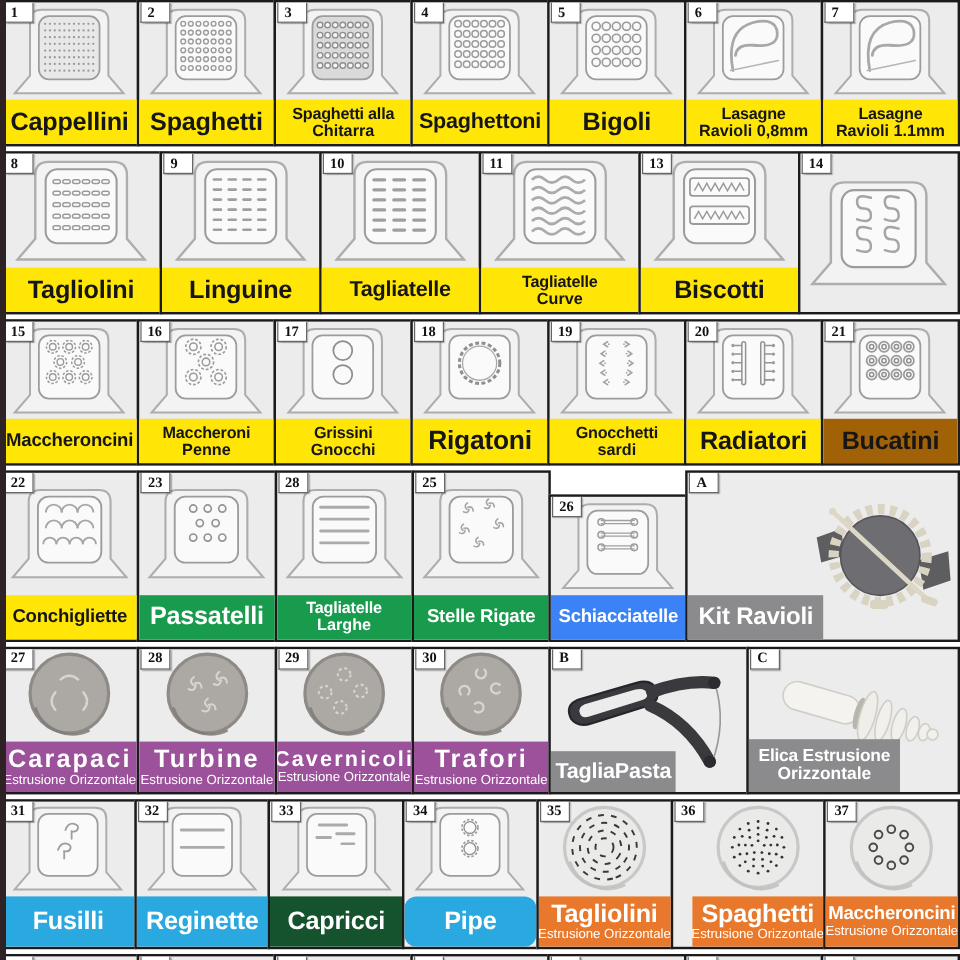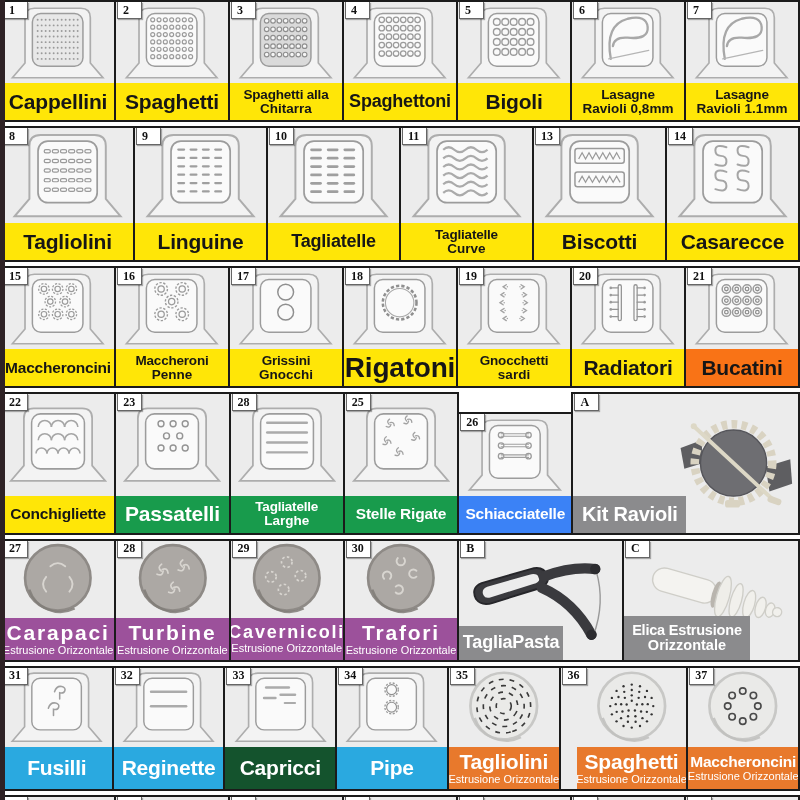--- a/index.html
+++ b/index.html
@@ -487,23 +487,20 @@
         <div class="art">
           <svg viewBox="0 0 100 74">
 <path d="M7,70 L19,56 L19,13 Q19,4 28,4 L72,4 Q81,4 81,13 L81,56 L93,70 Z" fill="#F3F3F3" stroke="#ADADAD" stroke-width="1.6"></path>
 <rect x="26" y="9" width="48" height="50" rx="8" fill="#FAFAFA" stroke="#9C9C9C" stroke-width="1.4"></rect>
             <path d="M45,14 q-9,-3 -9,2.5 q0,4.5 4.5,4.5 q4.5,0 4.5,4.5 q0,5.5 -9,2.5" fill="none" stroke="#A5A5A5" stroke-width="1.6" stroke-linecap="round"></path>
             <path d="M63,14 q-9,-3 -9,2.5 q0,4.5 4.5,4.5 q4.5,0 4.5,4.5 q0,5.5 -9,2.5" fill="none" stroke="#A5A5A5" stroke-width="1.6" stroke-linecap="round"></path>
             <path d="M45,34 q-9,-3 -9,2.5 q0,4.5 4.5,4.5 q4.5,0 4.5,4.5 q0,5.5 -9,2.5" fill="none" stroke="#A5A5A5" stroke-width="1.6" stroke-linecap="round"></path>
             <path d="M63,34 q-9,-3 -9,2.5 q0,4.5 4.5,4.5 q4.5,0 4.5,4.5 q0,5.5 -9,2.5" fill="none" stroke="#A5A5A5" stroke-width="1.6" stroke-linecap="round"></path>
           </svg>
         </div>
-        <div class="band" data-color="yellow" style="background: rgb(255, 230, 7); height: 37px;">
-          <div class="l1" style="font-size: 21px; color: rgb(22, 22, 22);">Casarecce</div>
-        </div>
       </div>
     </div>
     <div class="row">
       <div class="cell" style="flex: 1 1 0px;">
         <div class="numtab">15</div>
         <div class="art">
           <svg viewBox="0 0 100 74">
 <path d="M7,70 L19,56 L19,13 Q19,4 28,4 L72,4 Q81,4 81,13 L81,56 L93,70 Z" fill="#F3F3F3" stroke="#ADADAD" stroke-width="1.6"></path>
 <rect x="26" y="9" width="48" height="50" rx="8" fill="#FAFAFA" stroke="#9C9C9C" stroke-width="1.4"></rect>
             <circle cx="37" cy="18" r="5" stroke="#9B9B9B" fill="none" stroke-width="1.2" stroke-dasharray="2,1.4"></circle>
@@ -570,21 +567,21 @@
         <div class="numtab">18</div>
         <div class="art">
           <svg viewBox="0 0 100 74">
 <path d="M7,70 L19,56 L19,13 Q19,4 28,4 L72,4 Q81,4 81,13 L81,56 L93,70 Z" fill="#F3F3F3" stroke="#ADADAD" stroke-width="1.6"></path>
 <rect x="26" y="9" width="48" height="50" rx="8" fill="#FAFAFA" stroke="#9C9C9C" stroke-width="1.4"></rect>
             <circle cx="50" cy="31" r="16" stroke="#8F8F8F" fill="none" stroke-width="2.4" stroke-dasharray="3.1,2"></circle>
             <circle cx="50" cy="31" r="13.5" stroke="#A8A8A8" fill="none" stroke-width="1"></circle>
           </svg>
         </div>
         <div class="band" data-color="yellow" style="background: rgb(255, 230, 7); height: 37px;">
-          <div class="l1" style="font-size: 28px; color: rgb(22, 22, 22);">Rigatoni</div>
+          <div class="l1" style="font-size: 22px; color: rgb(22, 22, 22);">Rigatoni</div>
         </div>
       </div>
       <div class="cell" style="flex: 1 1 0px;">
         <div class="numtab">19</div>
         <div class="art">
           <svg viewBox="0 0 100 74">
 <path d="M7,70 L19,56 L19,13 Q19,4 28,4 L72,4 Q81,4 81,13 L81,56 L93,70 Z" fill="#F3F3F3" stroke="#ADADAD" stroke-width="1.6"></path>
 <rect x="26" y="9" width="48" height="50" rx="8" fill="#FAFAFA" stroke="#9C9C9C" stroke-width="1.4"></rect>
             <path d="M43,14 l-3,2 l3,2" fill="none" stroke="#A3A3A3" stroke-width="1.3" stroke-linecap="round"></path>
             <circle cx="44" cy="16" r="0.7" stroke="none" fill="#A3A3A3" stroke-width="1.3"></circle>
@@ -672,21 +669,21 @@
             <circle cx="35.5" cy="40" r="4" stroke="#9B9B9B" fill="none" stroke-width="1.4"></circle>
             <circle cx="35.5" cy="40" r="1.7" stroke="#8F8F8F" fill="none" stroke-width="1.2"></circle>
             <circle cx="45.3" cy="40" r="4" stroke="#9B9B9B" fill="none" stroke-width="1.4"></circle>
             <circle cx="45.3" cy="40" r="1.7" stroke="#8F8F8F" fill="none" stroke-width="1.2"></circle>
             <circle cx="55.1" cy="40" r="4" stroke="#9B9B9B" fill="none" stroke-width="1.4"></circle>
             <circle cx="55.1" cy="40" r="1.7" stroke="#8F8F8F" fill="none" stroke-width="1.2"></circle>
             <circle cx="64.9" cy="40" r="4" stroke="#9B9B9B" fill="none" stroke-width="1.4"></circle>
             <circle cx="64.9" cy="40" r="1.7" stroke="#8F8F8F" fill="none" stroke-width="1.2"></circle>
           </svg>
         </div>
-        <div class="band" data-color="yellow" style="background: #f97316; height: 37px;">
+        <div class="band" data-color="yellow" style="background: #a16207; height: 37px;">
           <div class="l1" style="font-size: 21px; color: rgb(22, 22, 22);">Bucatini</div>
         </div>
       </div>
     </div>
     <div class="row">
       <div class="cell" style="flex: 1 1 0px;">
         <div class="numtab">22</div>
         <div class="art">
           <svg viewBox="0 0 100 74">
 <path d="M7,70 L19,56 L19,13 Q19,4 28,4 L72,4 Q81,4 81,13 L81,56 L93,70 Z" fill="#F3F3F3" stroke="#ADADAD" stroke-width="1.6"></path>
@@ -992,21 +989,21 @@
         <div class="art">
           <svg viewBox="0 0 100 74">
 <path d="M7,70 L19,56 L19,13 Q19,4 28,4 L72,4 Q81,4 81,13 L81,56 L93,70 Z" fill="#F3F3F3" stroke="#ADADAD" stroke-width="1.6"></path>
 <rect x="26" y="9" width="48" height="50" rx="8" fill="#FAFAFA" stroke="#9C9C9C" stroke-width="1.4"></rect>
             <circle cx="50" cy="20" r="6.5" stroke="#9B9B9B" fill="none" stroke-width="1.3" stroke-dasharray="2,1.5"></circle>
             <circle cx="50" cy="20" r="4.8" stroke="#8F8F8F" fill="none" stroke-width="1.1"></circle>
             <circle cx="50" cy="37" r="6.5" stroke="#9B9B9B" fill="none" stroke-width="1.3" stroke-dasharray="2,1.5"></circle>
             <circle cx="50" cy="37" r="4.8" stroke="#8F8F8F" fill="none" stroke-width="1.1"></circle>
           </svg>
         </div>
-        <div class="band" data-color="blue" style="background: rgb(42, 169, 224); height: 42px;">
+        <div class="band" data-color="blue" style="background: rgb(42, 169, 224); height: 42px; border-radius: 10px;">
           <div class="l1" style="font-size: 21px; color: rgb(255, 255, 255);">Pipe</div>
         </div>
       </div>
       <div class="cell" style="flex: 1 1 0px;">
         <div class="numtab">35</div>
         <div class="art">
           <svg viewBox="0 0 100 70">
 <circle cx="50" cy="34" r="31" fill="#EAEAE8" stroke="#C8C8C6" stroke-width="2.5"></circle>
 <path d="M23,45 A31,31 0 0 0 66,63" fill="none" stroke="#BFBFBD" stroke-width="2.2" opacity="0.85"></path>
             <circle cx="50" cy="34" r="7" stroke="#3A3A3A" fill="none" stroke-width="1.5" stroke-dasharray="4.5,5.5" transform="rotate(0 50 34)"></circle>

